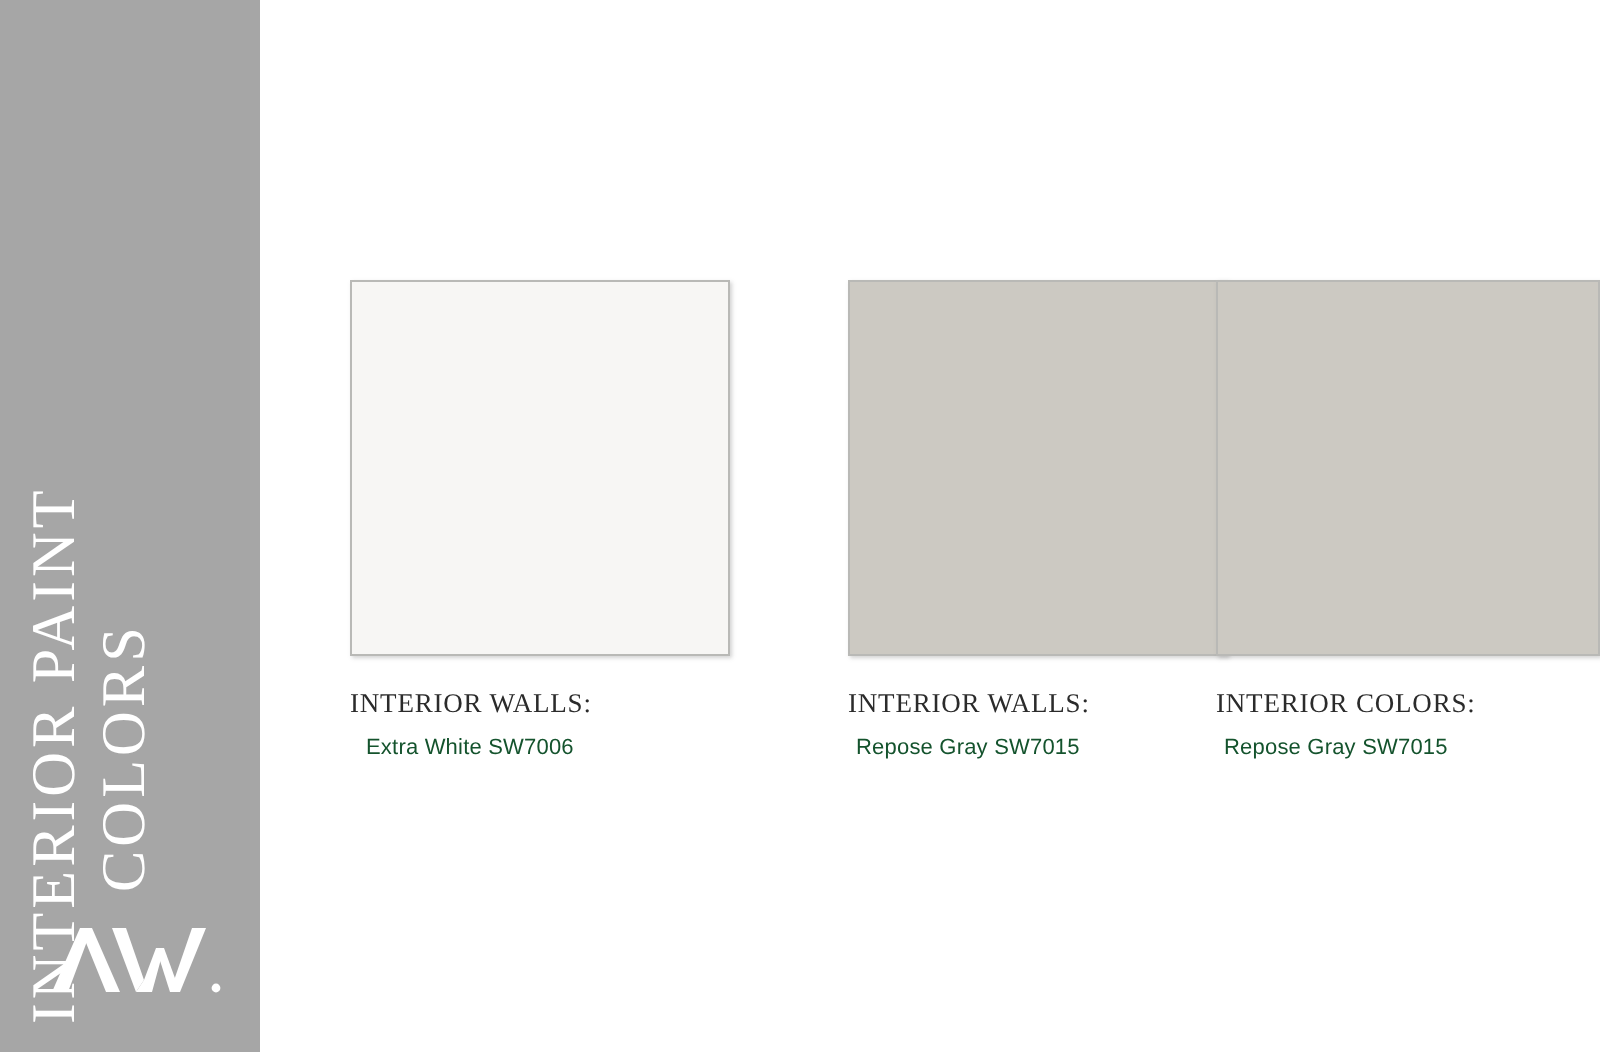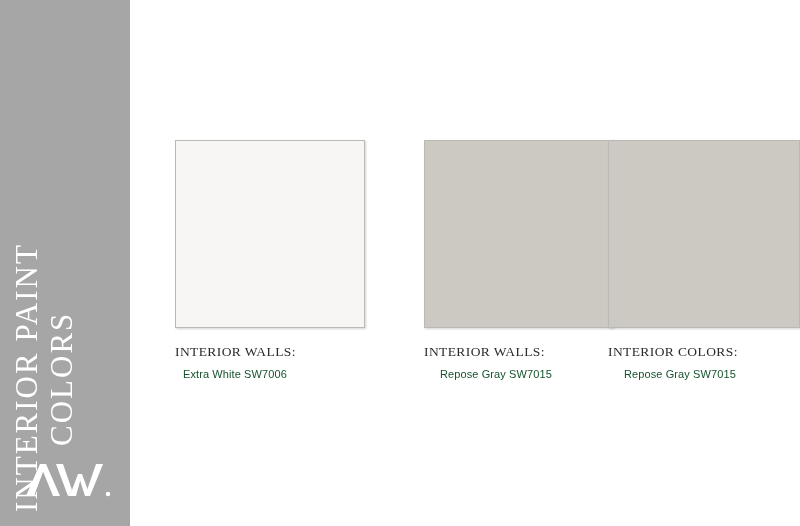--- a/index.html
+++ b/index.html
@@ -116,21 +116,21 @@
   .colorname {
     margin-top: 8px;
     margin-left: 8px;
     color: #14532d;
     font-family: "Liberation Sans", sans-serif;
     font-size: 11px;
     font-weight: 400;
     letter-spacing: 0.1px;
     white-space: nowrap;
   }
-  .colorname.flush { margin-left: 16px; }
+  .colorname.flush { margin-left: 4px; }
 </style>
 </head>
 <body>
 
 <div id="board">
 
   <div id="sidebar" style="background: rgb(166, 166, 166);">
 
     <div id="title-rot">
       <div class="title-line line1">INTERIOR PAINT</div>

